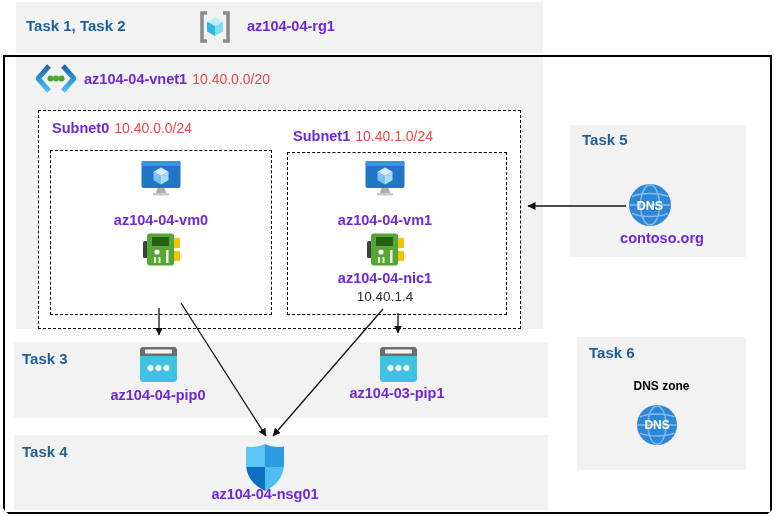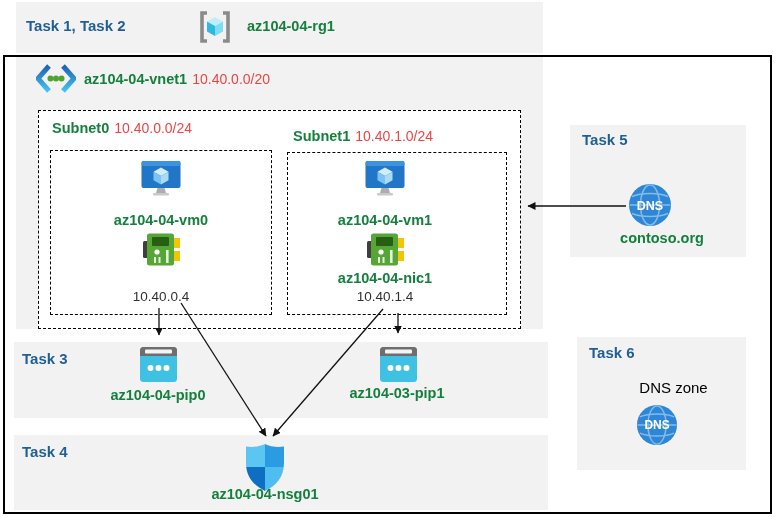--- a/index.html
+++ b/index.html
@@ -1,23 +1,23 @@
 <!DOCTYPE html>
 <html><head>
 <meta charset="utf-8">
 <style>
   html,body{margin:0;padding:0;background:#fff;}
   #canvas{
     position:relative;width:776px;height:517px;background:#fff;
-    font-family:"Liberation Sans", sans-serif;color:#000;overflow:hidden;
+    font-family:"Liberation Sans", sans-serif;color:#000;overflow:hidden;border-radius:19px;
   }
   .abs{position:absolute;}
   .band{background:#F2F2F2;}
   .task-label{color:#1F5F96;font-weight:700;font-size:15px;}
-  .bold-label{font-weight:700;font-size:14.5px;color:#15803d;}
+  .bold-label{font-weight:700;font-size:14.5px;color:#6d28d9;}
   .cidr{font-weight:400;font-size:14px;color:#ef4444;margin-left:5px;}
   .ip{font-weight:400;font-size:13.5px;color:#303030;}
   .center{text-align:center;}
   .main-box{border:2px solid #000;background:#fff;z-index:1;}
   .vnet-gray{background:#F2F2F2;z-index:2;}
   .dashed{border:1px dashed #000;z-index:4;}
   .outer-dashed{background:#fff;z-index:3;}
   .lvl{z-index:5;}
   .overlay{position:absolute;left:0;top:0;z-index:10;pointer-events:none;}
   .overlay line{stroke:#111;stroke-width:1.3;}
@@ -80,21 +80,20 @@
     <rect x="0" y="10" width="6" height="17" rx="1.5" fill="#3F3F3F"></rect>
     <rect x="4" y="2.5" width="27" height="32" rx="2.5" fill="#56A636"></rect>
     <rect x="31" y="7" width="6" height="10" fill="#F2C500"></rect>
     <rect x="31" y="20" width="6" height="10" fill="#F2C500"></rect>
     <rect x="9" y="6" width="17" height="9" rx="1" fill="#265F14"></rect>
     <circle cx="14" cy="21" r="2.6" fill="#fff"></circle>
     <rect x="11" y="26" width="2" height="6" fill="#E8F5E0"></rect>
     <rect x="15.5" y="26" width="2" height="6" fill="#E8F5E0"></rect>
     <rect x="23" y="19" width="2.6" height="13" fill="#fff" opacity="0.85"></rect>
   </svg>
-  <div class="abs lvl center ip" style="left:81px;top:289px;width:160px;">10.40.0.4</div>
 
   <div class="abs lvl" style="left:293px;top:127px;">
     <span class="bold-label">Subnet1</span><span class="cidr">10.40.1.0/24</span>
   </div>
   <div class="abs dashed" style="left:287px;top:152px;width:220px;height:163px;box-sizing:border-box;background:#fff;"></div>
   <svg class="abs icon lvl" style="left:365px;top:161px;" width="40" height="35" viewBox="0 0 40 35">
     <rect x="0.5" y="0" width="39" height="27" rx="2" fill="#2176C8"></rect>
     <rect x="0.5" y="0" width="39" height="5" rx="2" fill="#3E93E0"></rect>
     <polygon points="20,6.5 27.5,10.8 20,15 12.5,10.8" fill="#CFEDFB"></polygon>
     <polygon points="12.5,10.8 20,15 20,23.5 12.5,19.2" fill="#7CC3EF"></polygon>
@@ -149,21 +148,21 @@
       <rect x="5" y="2.5" width="27" height="4" rx="1" fill="#F5F5F5"></rect>
       <circle cx="10.5" cy="21" r="3" fill="#fff"></circle>
         <circle cx="18.5" cy="21" r="3" fill="#fff"></circle>
         <circle cx="26.5" cy="21" r="3" fill="#fff"></circle>
     </svg>
     <div class="abs center bold-label" style="left:308px;top:43px;width:150px;">az104-03-pip1</div>
   </div>
 
   <div class="abs band lvl" style="left:577px;top:337px;width:169px;height:133px;">
     <span class="abs task-label" style="left:12px;top:7px;">Task 6</span>
-    <div class="abs center" style="left:12px;top:42px;width:169px;font-weight:400;font-size:15px;">DNS zone</div>
+    <div class="abs center" style="left:0px;top:42px;width:169px;font-weight:700;font-size:12px;">DNS zone</div>
     <svg class="abs icon" style="left:59px;top:67px;" width="42" height="42" viewBox="0 0 44 44">
       <circle cx="22" cy="22" r="21" fill="#2E86D6"></circle>
       <g stroke="#85BCE8" stroke-width="1.5" fill="none">
         <ellipse cx="22" cy="22" rx="9.5" ry="20"></ellipse>
         <path d="M4,13.5 C13,9.5 31,9.5 40,13.5"></path>
         <path d="M4,30.5 C13,34.5 31,34.5 40,30.5"></path>
         <path d="M1.5,22 H42.5"></path>
       </g>
       <text x="22" y="26.5" text-anchor="middle" font-size="12.5" font-weight="bold" fill="#fff">DNS</text>
     </svg>

